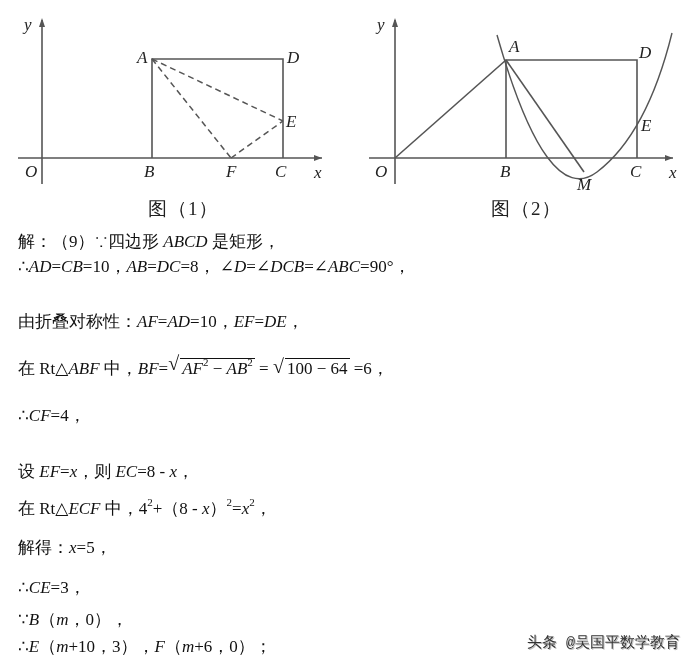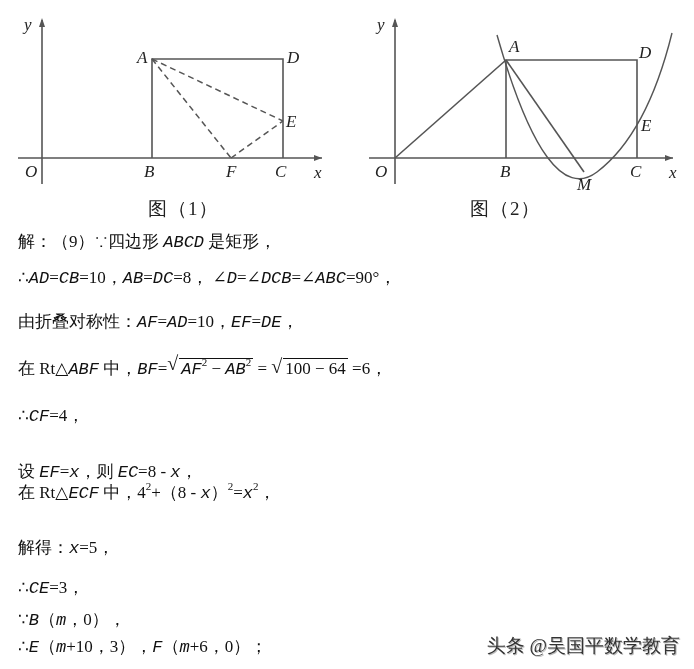--- a/index.html
+++ b/index.html
@@ -2,27 +2,27 @@
 <html><head>
 <meta charset="utf-8">
 <style>
   html, body { margin: 0; padding: 0; background: #ffffff; }
   body { width: 694px; height: 669px; position: relative; overflow: hidden;
          font-family: "Liberation Serif", "DejaVu Serif", serif; color: #111; }
   .fig { position: absolute; top: 0; }
   .fig svg { display: block; }
   .fig-caption { position: absolute; font-size: 19px; color: #222; letter-spacing: 1px; }
   .line { position: absolute; left: 18px; font-size: 17px; white-space: nowrap; color: #111; }
-  .it { font-style: italic; font-family: Liberation Mono, monospace; }
+  .it { font-style: italic; }
   .sup { font-size: 11px; vertical-align: 8px; }
   .sqrt { display: inline-block; position: relative; padding-left: 12px; }
   .sqrt .rad { position: absolute; left: 0; top: -4px; font-size: 20px; }
   .sqrt .under { border-top: 1.3px solid #111; padding: 0 2px; }
-  .watermark { position: absolute; right: 14px; top: 633px; font-family: Liberation Serif, serif;
-               font-size: 19px; color: #333; text-shadow: 1px 1px 0 #bbb; }
+  .watermark { position: absolute; right: 14px; top: 633px; font-family: Liberation Mono, monospace;
+               font-size: 15px; color: #333; text-shadow: 1px 1px 0 #bbb; }
   svg text { font-family: "Liberation Serif", serif; font-style: italic; font-size: 17px; fill: #222; }
 </style>
 </head>
 <body>
 
 <div class="fig" style="left:0;">
   <svg width="347" height="225">
     <g stroke="#555" stroke-width="1.6" fill="none">
       <line x1="18" y1="158" x2="322" y2="158"></line>
       <line x1="42" y1="184" x2="42" y2="20"></line>
@@ -63,49 +63,49 @@
     <text x="30" y="30">y</text>
     <text x="28" y="177">O</text>
     <text x="322" y="178">x</text>
     <text x="162" y="52">A</text>
     <text x="292" y="58">D</text>
     <text x="294" y="131">E</text>
     <text x="153" y="177">B</text>
     <text x="230" y="190">M</text>
     <text x="283" y="177">C</text>
   </svg>
-  <div class="fig-caption" style="left:123px; top:196px;">图（2）</div>
+  <div class="fig-caption" style="left:144px; top:196px;">图（2）</div>
 </div>
 
 <div class="line" style="top:230px;">
   <span>解：（9）∵四边形 </span><span class="it">ABCD</span><span> 是矩形，</span>
 </div>
 
-<div class="line" style="top:266px;">
+<div class="line" style="top:255px;">
   <span>∴</span><span class="it">AD</span><span>=</span><span class="it">CB</span><span>=10，</span><span class="it">AB</span><span>=</span><span class="it">DC</span><span>=8，</span>
   <span>∠</span><span class="it">D</span><span>=∠</span><span class="it">DCB</span><span>=∠</span><span class="it">ABC</span><span>=90°，</span>
 </div>
 
 <div class="line" style="top:310px;">
   <span>由折叠对称性：</span><span class="it">AF</span><span>=</span><span class="it">AD</span><span>=10，</span><span class="it">EF</span><span>=</span><span class="it">DE</span><span>，</span>
 </div>
 
 <div class="line" style="top:356px;">
   <span>在 Rt△</span><span class="it">ABF</span><span> 中，</span><span class="it">BF</span><span>=</span><span class="sqrt"><span class="rad">√</span><span class="under"><span class="it">AF</span><span class="sup">2</span><span> − </span><span class="it">AB</span><span class="sup">2</span></span></span><span> = </span><span class="sqrt"><span class="rad">√</span><span class="under">100 − 64</span></span><span> =6，</span>
 </div>
 
 <div class="line" style="top:404px;">
   <span>∴</span><span class="it">CF</span><span>=4，</span>
 </div>
 
 <div class="line" style="top:460px;">
   <span>设 </span><span class="it">EF</span><span>=</span><span class="it">x</span><span>，则 </span><span class="it">EC</span><span>=8 - </span><span class="it">x</span><span>，</span>
 </div>
 
-<div class="line" style="top:480px;">
+<div class="line" style="top:496px;">
   <span>在 Rt△</span><span class="it">ECF</span><span> 中，4</span><span class="sup">2</span><span>+（8 - </span><span class="it">x</span><span>）</span><span class="sup">2</span><span>=</span><span class="it">x</span><span class="sup">2</span><span>，</span>
 </div>
 
 <div class="line" style="top:536px;">
   <span>解得：</span><span class="it">x</span><span>=5，</span>
 </div>
 
 <div class="line" style="top:576px;">
   <span>∴</span><span class="it">CE</span><span>=3，</span>
 </div>

